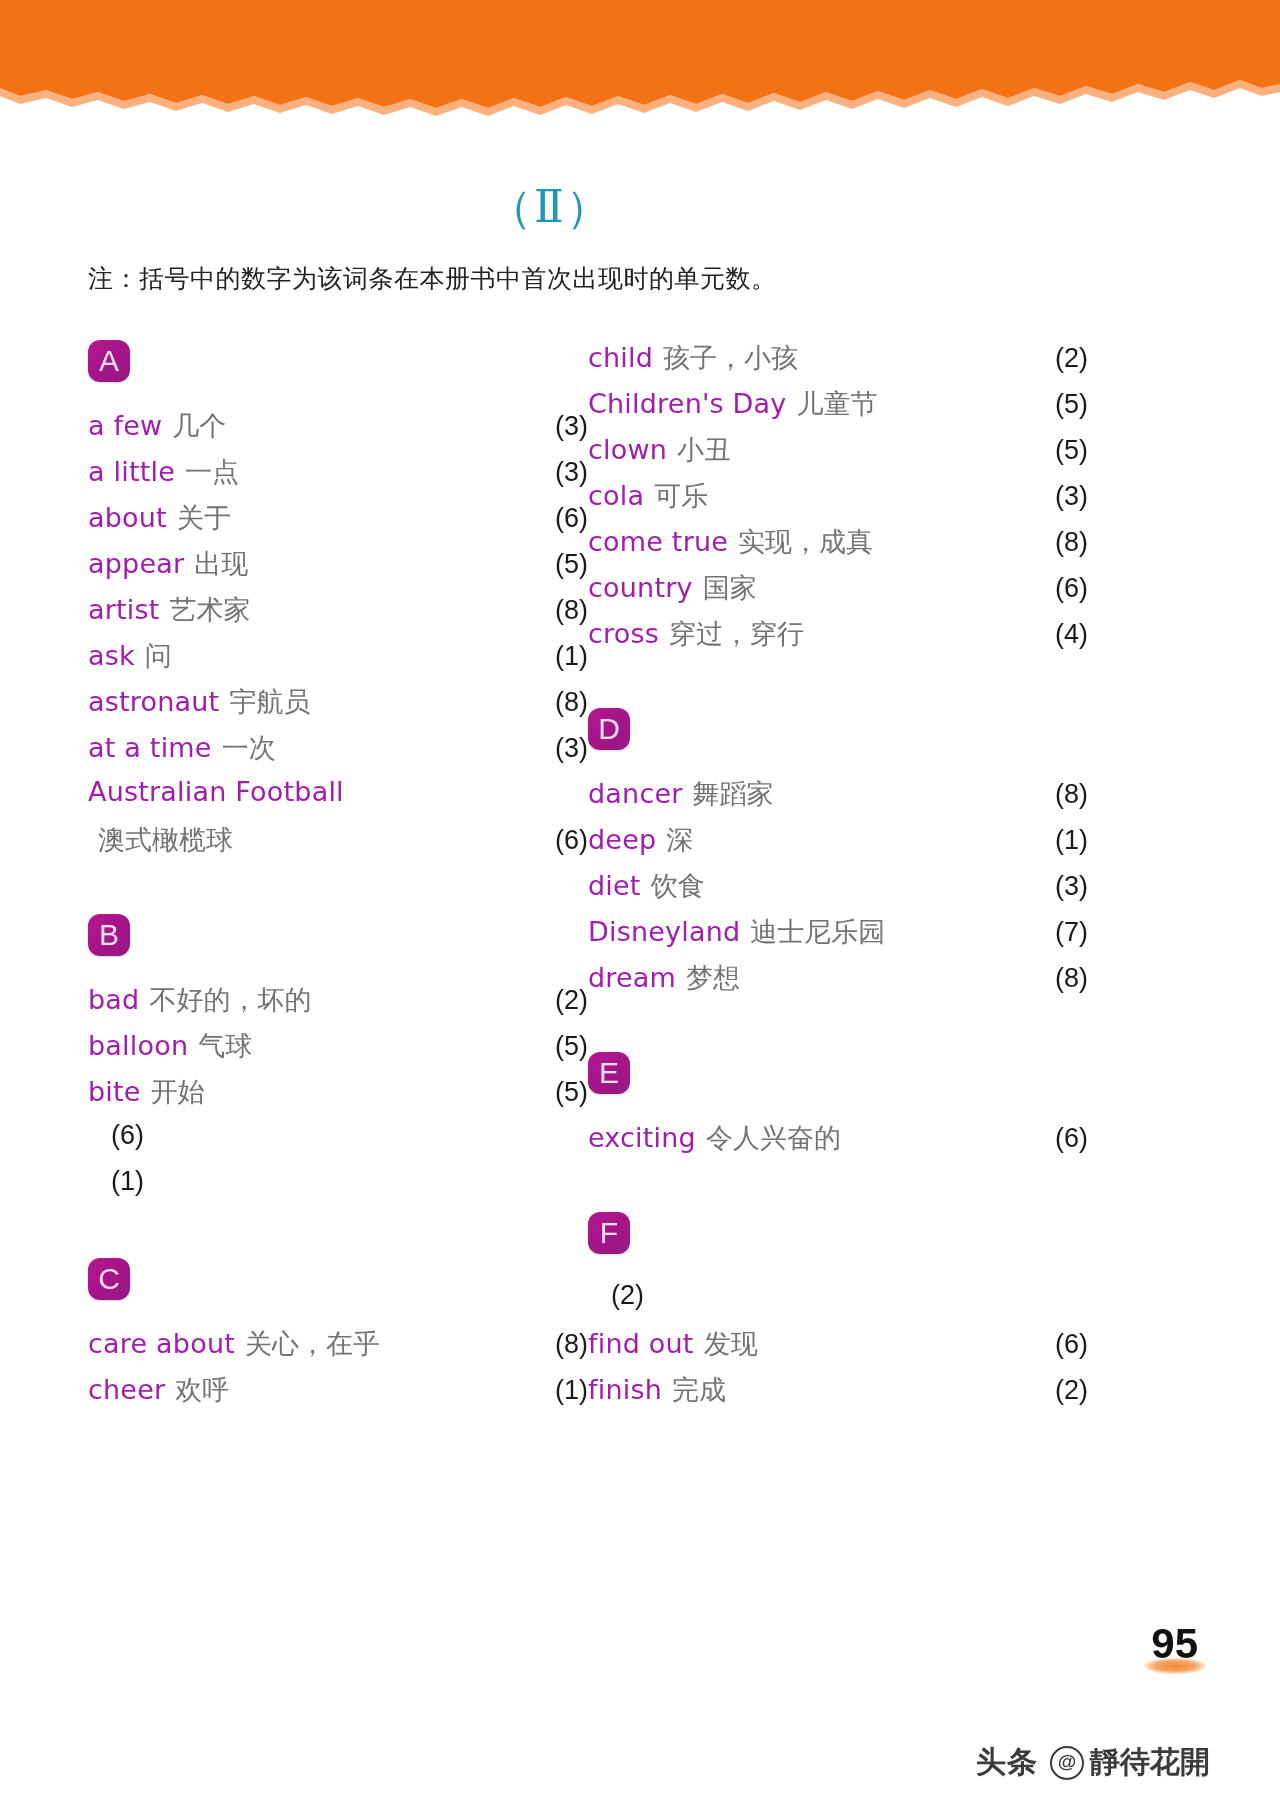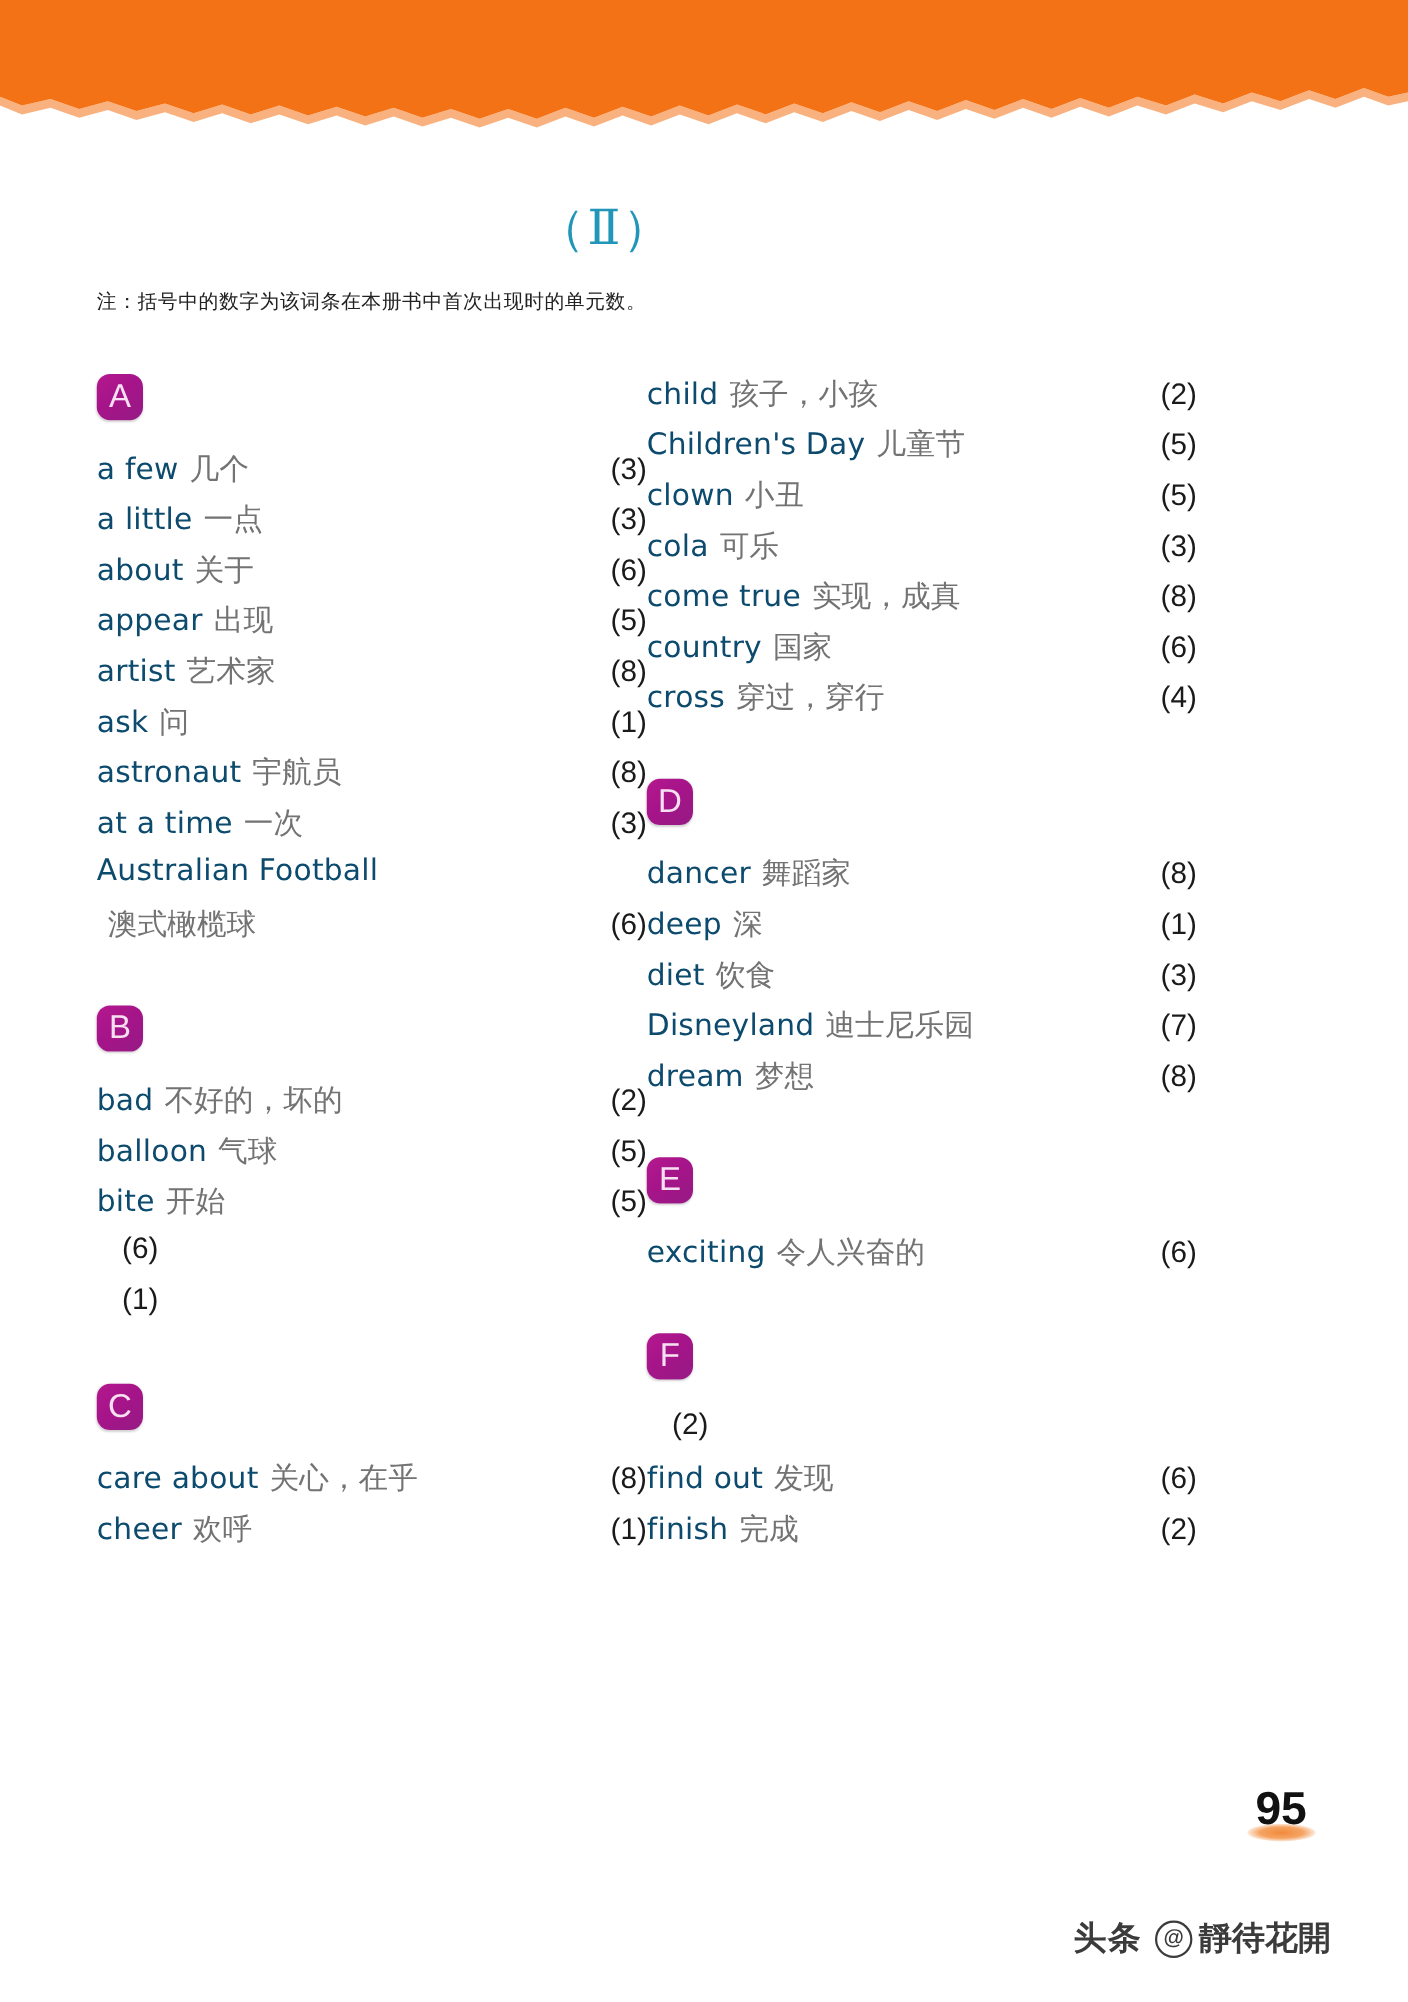--- a/index.html
+++ b/index.html
@@ -36,21 +36,21 @@
     letter-spacing: 2px;
     color: #2196b8;
     font-family: "Liberation Serif", "DejaVu Serif", serif;
   }
 
   
   .note {
     position: absolute;
     left: 88px;
     top: 262px;
-    font-size: 18px;
+    font-size: 25px;
     color: #222222;
     letter-spacing: 0.5px;
     font-family: "DejaVu Sans", "Liberation Sans", sans-serif;
   }
 
   
   .columns {
     position: absolute;
     left: 0;
     top: 340px;
@@ -86,21 +86,21 @@
     align-items: baseline;
     height: 46px;
     font-size: 27px;
     white-space: nowrap;
   }
   .entry-main {
     flex: 1 1 auto;
     min-width: 0;
   }
   .en {
-    color: #0c4a6e;
+    color: #a21caf;
     font-family: "DejaVu Sans", "Liberation Sans", sans-serif;
     letter-spacing: 0.2px;
   }
   .zh {
     color: #737373;
     font-family: Liberation Serif, serif;
     margin-left: 10px;
   }
   .unit {
     flex: 0 0 auto;
@@ -110,21 +110,21 @@
     width: 56px;
     text-align: right;
   }
   .entry.wrapped-first .unit { visibility: hidden; }
   .entry.wrapped-second .zh { }
   .group-gap { height: 44px; }
 
   
   .page-number-wrap {
     position: absolute;
-    right: 92px;
+    right: 82px;
     top: 1620px;
     text-align: right;
   }
   .page-number {
     font-size: 42px;
     font-weight: bold;
     color: #111111;
     font-family: "Liberation Sans", "DejaVu Sans", sans-serif;
     position: relative;
     z-index: 2;

